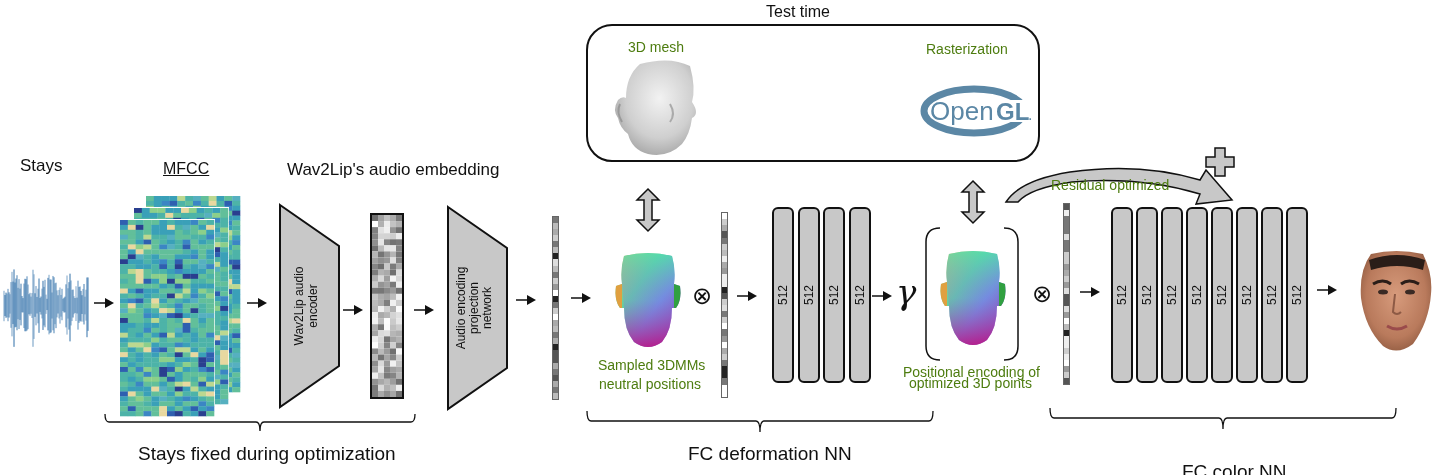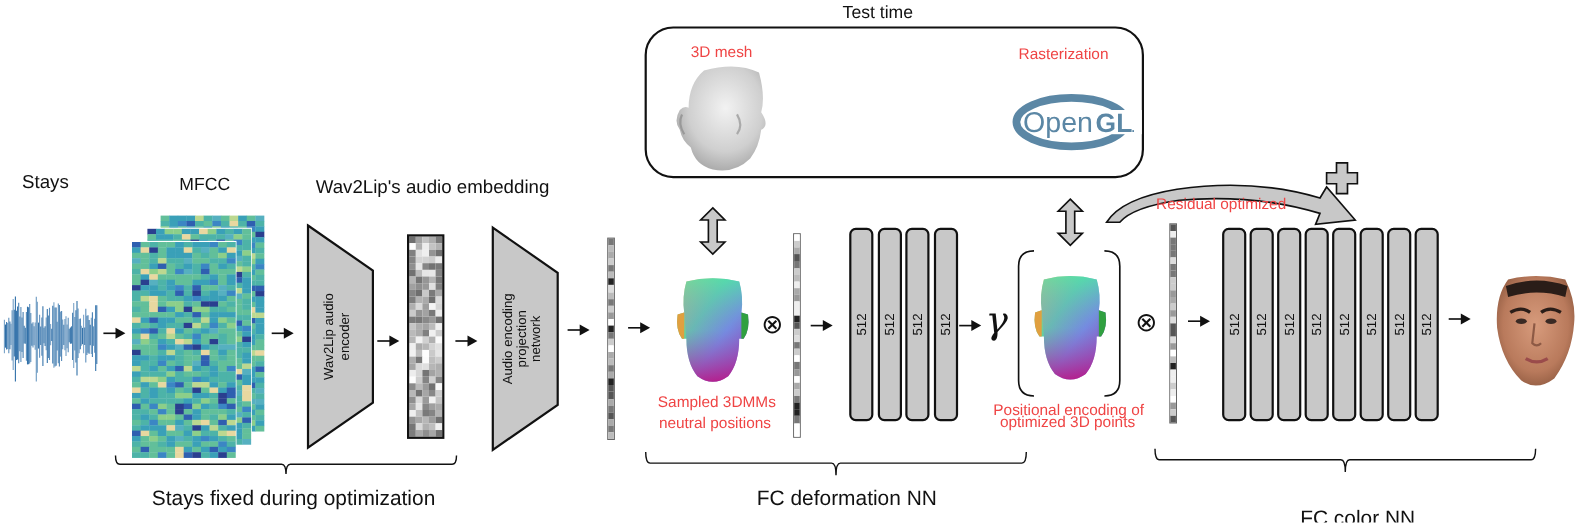--- a/index.html
+++ b/index.html
@@ -1,37 +1,37 @@
 <!DOCTYPE html>
 <html><head>
 <meta charset="utf-8">
 <style>
   html, body { margin: 0; padding: 0; background: #ffffff; }
   body { width: 1441px; height: 475px; position: relative; overflow: hidden;
          font-family: "Liberation Sans", "DejaVu Sans", sans-serif; color: #111; }
   .lbl { position: absolute; font-size: 16px; white-space: nowrap; color: #111; }
-  .lbl-sm { position: absolute; font-size: 14px; white-space: nowrap; color: #ef4444; text-align: center; line-height: 18px; }
+  .lbl-sm { position: absolute; font-size: 14px; white-space: nowrap; color: #4d7c0f; text-align: center; line-height: 18px; }
   .lbl-big { position: absolute; font-size: 19px; white-space: nowrap; color: #111; margin-left: 16px; }
   .testbox { position: absolute; left: 586px; top: 24px; width: 454px; height: 138px;
              border: 2px solid #111; border-radius: 26px; box-sizing: border-box; }
   .layer { position: absolute; width: 20px; height: 176px; background: #c8c8c8; border: 2px solid #111;
            border-radius: 6px; box-sizing: border-box; }
   .layer span { position: absolute; left: 50%; top: 50%; transform: translate(-50%,-50%) rotate(-90deg);
                 font-size: 12px; color: #111; white-space: nowrap; }
   .vec { position: absolute; width: 7px; border: 1px solid #666; box-sizing: border-box; }
   .vec div { width: 100%; }
   .otimes { position: absolute; font-size: 24px; line-height: 24px; color: #111; }
   .gamma { position: absolute; font-family: "DejaVu Serif", serif; font-style: italic; font-size: 34px; color: #111; }
   svg { position: absolute; overflow: visible; }
 </style>
 </head>
 <body>
 
 <div class="lbl" style="left:20px;top:156px;font-size:17px;">Stays</div>
-<div class="lbl" style="left:163px;top:160px;">MFCC</div>
+<div class="lbl" style="left:163px;top:160px;text-decoration:underline;">MFCC</div>
 <div class="lbl" style="left:287px;top:160px;font-size:17px;">Wav2Lip's audio embedding</div>
 
 <div class="lbl" style="left:766px;top:3px;">Test time</div>
 <div class="testbox">
   <div class="lbl-sm" style="left:40px;top:12px;">3D mesh</div>
   <div class="lbl-sm" style="left:338px;top:14px;">Rasterization</div>
 
   <svg style="left:22px;top:32px;" width="90" height="100" viewBox="0 0 90 100">
     <defs>
       <radialGradient id="meshg" cx="0.55" cy="0.4" r="0.7">

